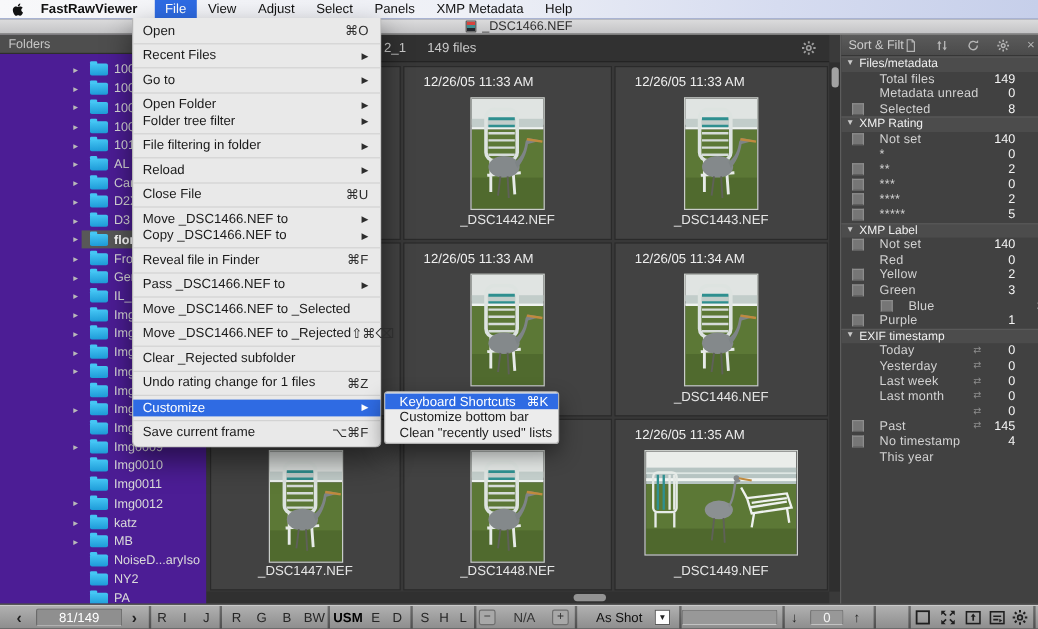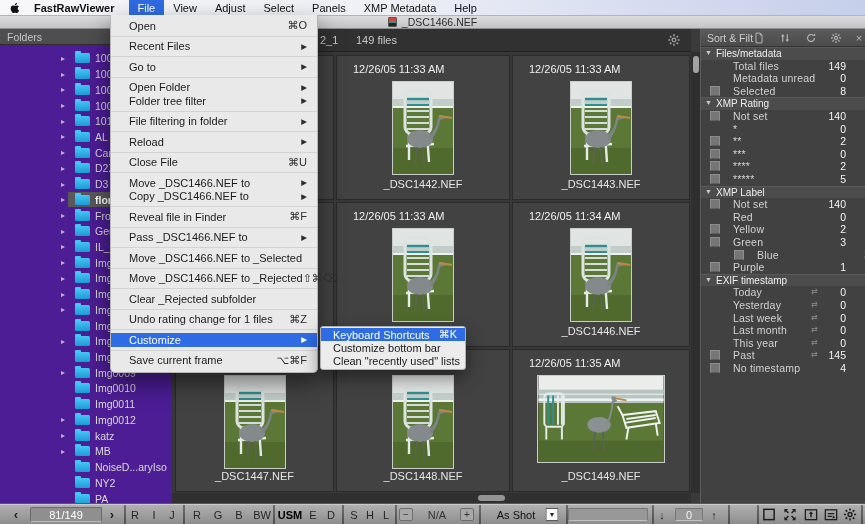--- a/index.html
+++ b/index.html
@@ -90,21 +90,21 @@
     line-height:12px; text-align:center; color:#222; }
   .bb-well { position:absolute; top:4px; height:13px; background:#989898; border:1px solid #777;
     border-bottom-color:#c2c2c2; border-radius:2px; }
   .bb-icon { position:absolute; top:3px; width:15px; height:15px; color:#1f1f1f; transform:translateX(-50%); }
   .bb-icon svg { width:15px; height:15px; }
 
   
   .menu { position:absolute; left:110px; top:15px; width:208px; background:#e9e9e9;
     border:1px solid #b6b6b6; border-top:none; border-radius:0 0 5px 5px;
     box-shadow:0 10px 24px rgba(0,0,0,.5); padding:4px 0 5px; z-index:100; }
-  .menu-item { height:13.5px; display:flex; align-items:center; padding:0 10px 0 18px;
+  .menu-item { height:13.5px; display:flex; align-items:center; padding:0 10px 0 8px;
     font-size:11px; color:#1a1a1a; white-space:nowrap; }
   .menu-item .lbl { flex:1; }
   .menu-item .sc { color:#2d2d2d; }
   .menu-item .arr { font-size:7.5px; color:#2d2d2d; }
   .menu-item.hl { background:#2f6be3; color:#fff; }
   .menu-item.hl .sc, .menu-item.hl .arr { color:#fff; }
   .menu-divider { height:1px; background:#d3d3d3; margin:3px 0; }
 
   .submenu { position:absolute; left:320px; top:326px; width:146px; background:#ececec;
     border:1px solid #b0b0b0; border-radius:3px; box-shadow:0 8px 18px rgba(0,0,0,.45);
@@ -567,21 +567,21 @@
           <span class="flbl" style="left: 32px;">Last week</span>
           <span class="fglyph">⇄</span>
           <span class="fval">0</span>
         </div>
         <div class="frow" style="top: 295.2px;">
           <span class="flbl" style="left: 32px;">Last month</span>
           <span class="fglyph">⇄</span>
           <span class="fval">0</span>
         </div>
         <div class="frow" style="top: 307.8px;">
-          <span class="flbl" style="left: 32px;">This year</span>
+          <span class="flbl" style="left: 32px; margin-top: 38px;">This year</span>
           <span class="fglyph">⇄</span>
           <span class="fval">0</span>
         </div>
         <div class="frow" style="top: 320.4px;">
           <span class="fcb"></span>
           <span class="flbl" style="left: 32px;">Past</span>
           <span class="fglyph">⇄</span>
           <span class="fval">145</span>
         </div>
         <div class="frow" style="top: 333px;">

